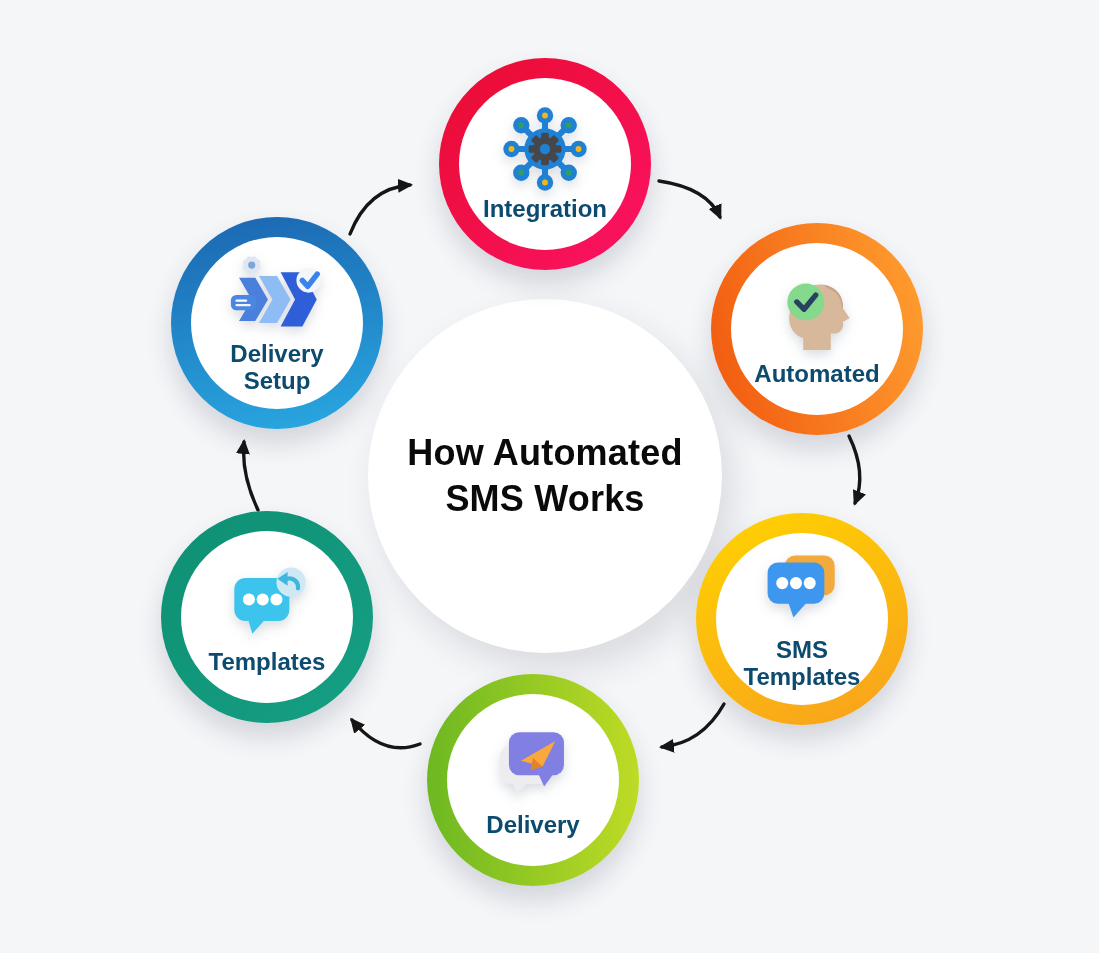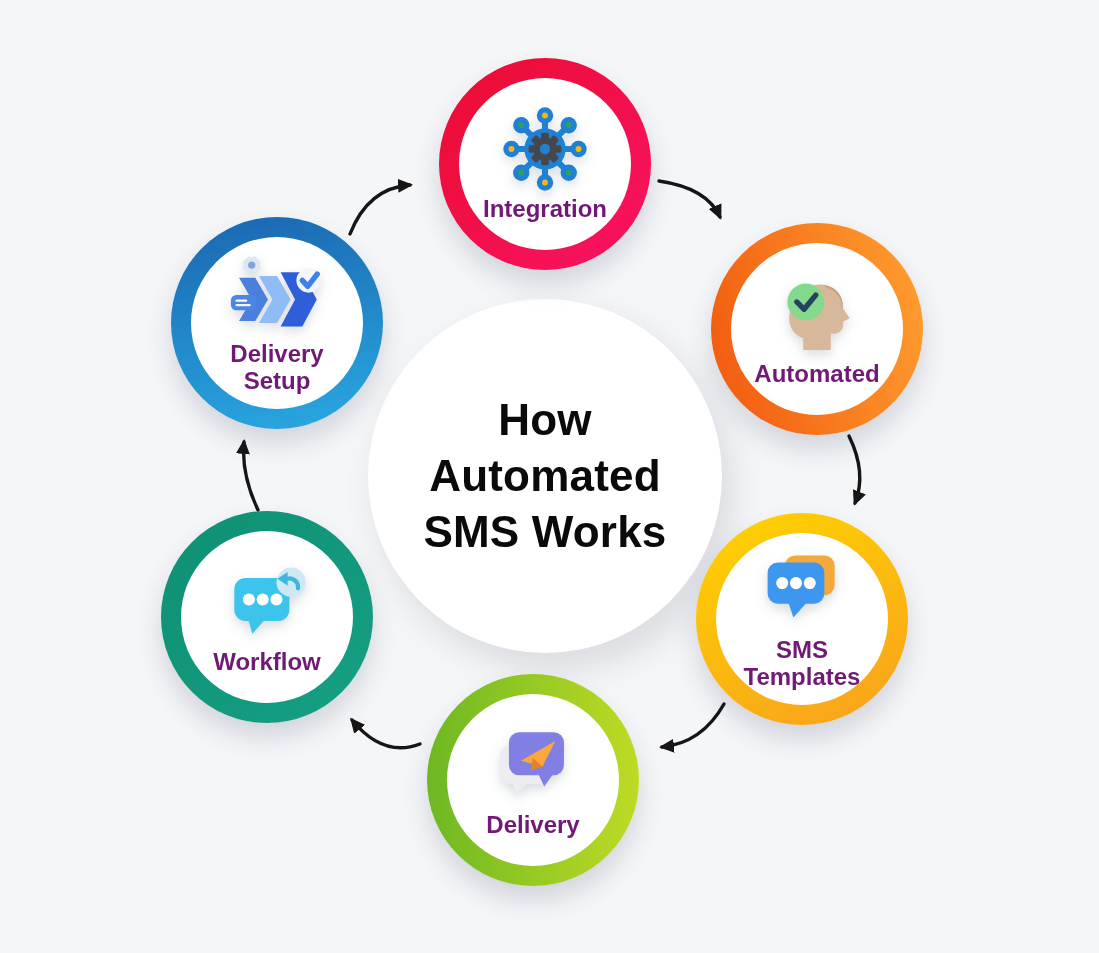--- a/index.html
+++ b/index.html
@@ -6,27 +6,27 @@
   .canvas{position:relative;width:1099px;height:953px;overflow:hidden;background:#F5F6F8;}
 
   
   .node{position:absolute;width:212px;height:212px;border-radius:50%;
         box-shadow:0 14px 26px rgba(25,40,70,.16);}
   .node .inner{position:absolute;inset:20px;border-radius:50%;background:#ffffff;
         display:flex;flex-direction:column;align-items:center;justify-content:center;gap:4px;}
   .node .icon{display:block;line-height:0;filter:drop-shadow(0 5px 6px rgba(40,60,90,.18));}
   .node .icon svg{width:94px;height:86px;}
   .node .label{width:158px;text-align:center;font-size:24px;font-weight:700;
-        color:#701a75;line-height:1.12;}
+        color:#0c4a6e;line-height:1.12;}
 
   
   .center{position:absolute;left:368px;top:299px;width:354px;height:354px;border-radius:50%;
         background:#ffffff;box-shadow:10px 16px 34px rgba(30,40,60,.13);
         display:flex;align-items:center;justify-content:center;}
-  .center .title{width:282px;text-align:center;font-size:44px;font-weight:700;
+  .center .title{width:282px;text-align:center;font-size:36px;font-weight:700;
         color:#0A0A0B;line-height:1.27;letter-spacing:.2px;}
 
   .arrows{position:absolute;inset:0;pointer-events:none;}
 </style>
 </head>
 <body>
 
 <div class="canvas" style="background: rgb(245, 246, 248);">
 
   <svg class="arrows" width="1099" height="953" viewBox="0 0 1099 953">
@@ -152,21 +152,21 @@
           <rect x="12" y="22" width="64" height="50" rx="13" fill="#3DC4EC"></rect>
           <path d="M 28 70 L 48 70 L 33 87 Z" fill="#3DC4EC"></path>
           <circle cx="29" cy="47" r="7" fill="#ffffff"></circle>
           <circle cx="45" cy="47" r="7" fill="#ffffff"></circle>
           <circle cx="61" cy="47" r="7" fill="#ffffff"></circle>
           <circle cx="78" cy="27" r="17" fill="#CFE9F4"></circle>
           <path d="M 86 34 A 10 10 0 0 0 71 24" fill="none" stroke="#3FB6DE" stroke-width="5" stroke-linecap="round"></path>
           <polygon points="74,15 74,31 62,23" fill="#3FB6DE"></polygon>
         </svg>
       </span>
-      <span class="label">Workflow</span>
+      <span class="label">Templates</span>
     </div>
   </div>
 
   <div class="node" style="left: 171px; top: 217px; background: linear-gradient(170deg, rgb(27, 102, 176), rgb(41, 169, 226));">
     <div class="inner">
       <span class="icon">
         <svg viewBox="0 0 104 92">
           <polygon points="10,28 28,28 42,52 28,76 10,76 24,52" fill="#4B7FDC"></polygon>
           <polygon points="32,26 52,26 67,52 52,78 32,78 47,52" fill="#8FBCF4"></polygon>
           <polygon points="56,22 80,22 96,52 80,82 56,82 72,52" fill="#2F5FD8"></polygon>

